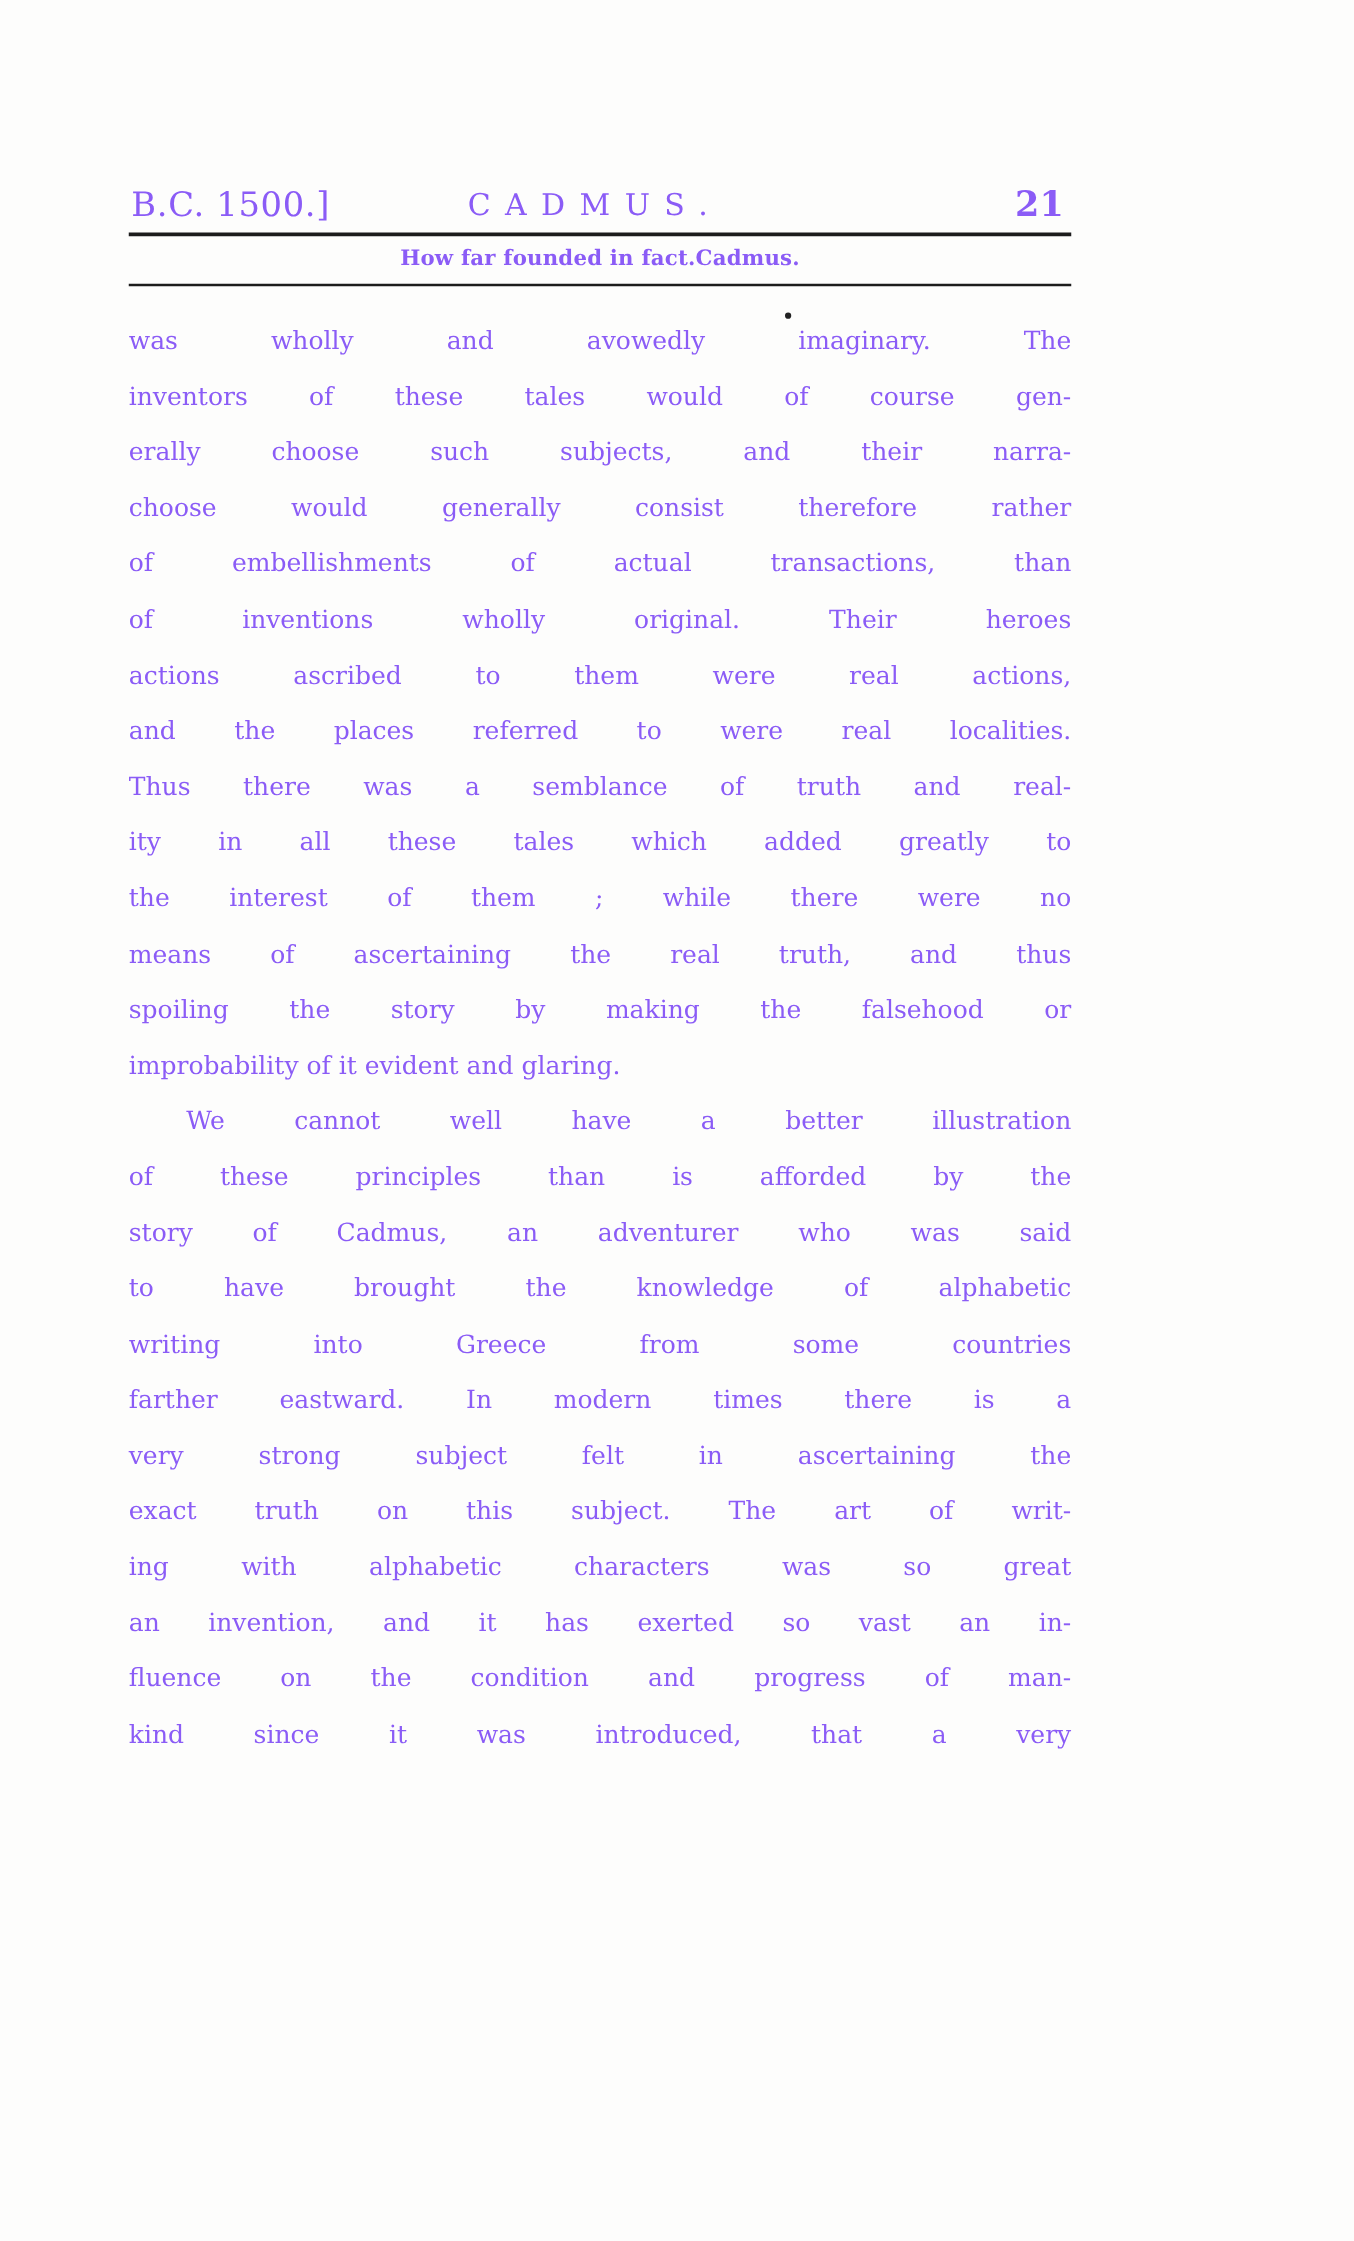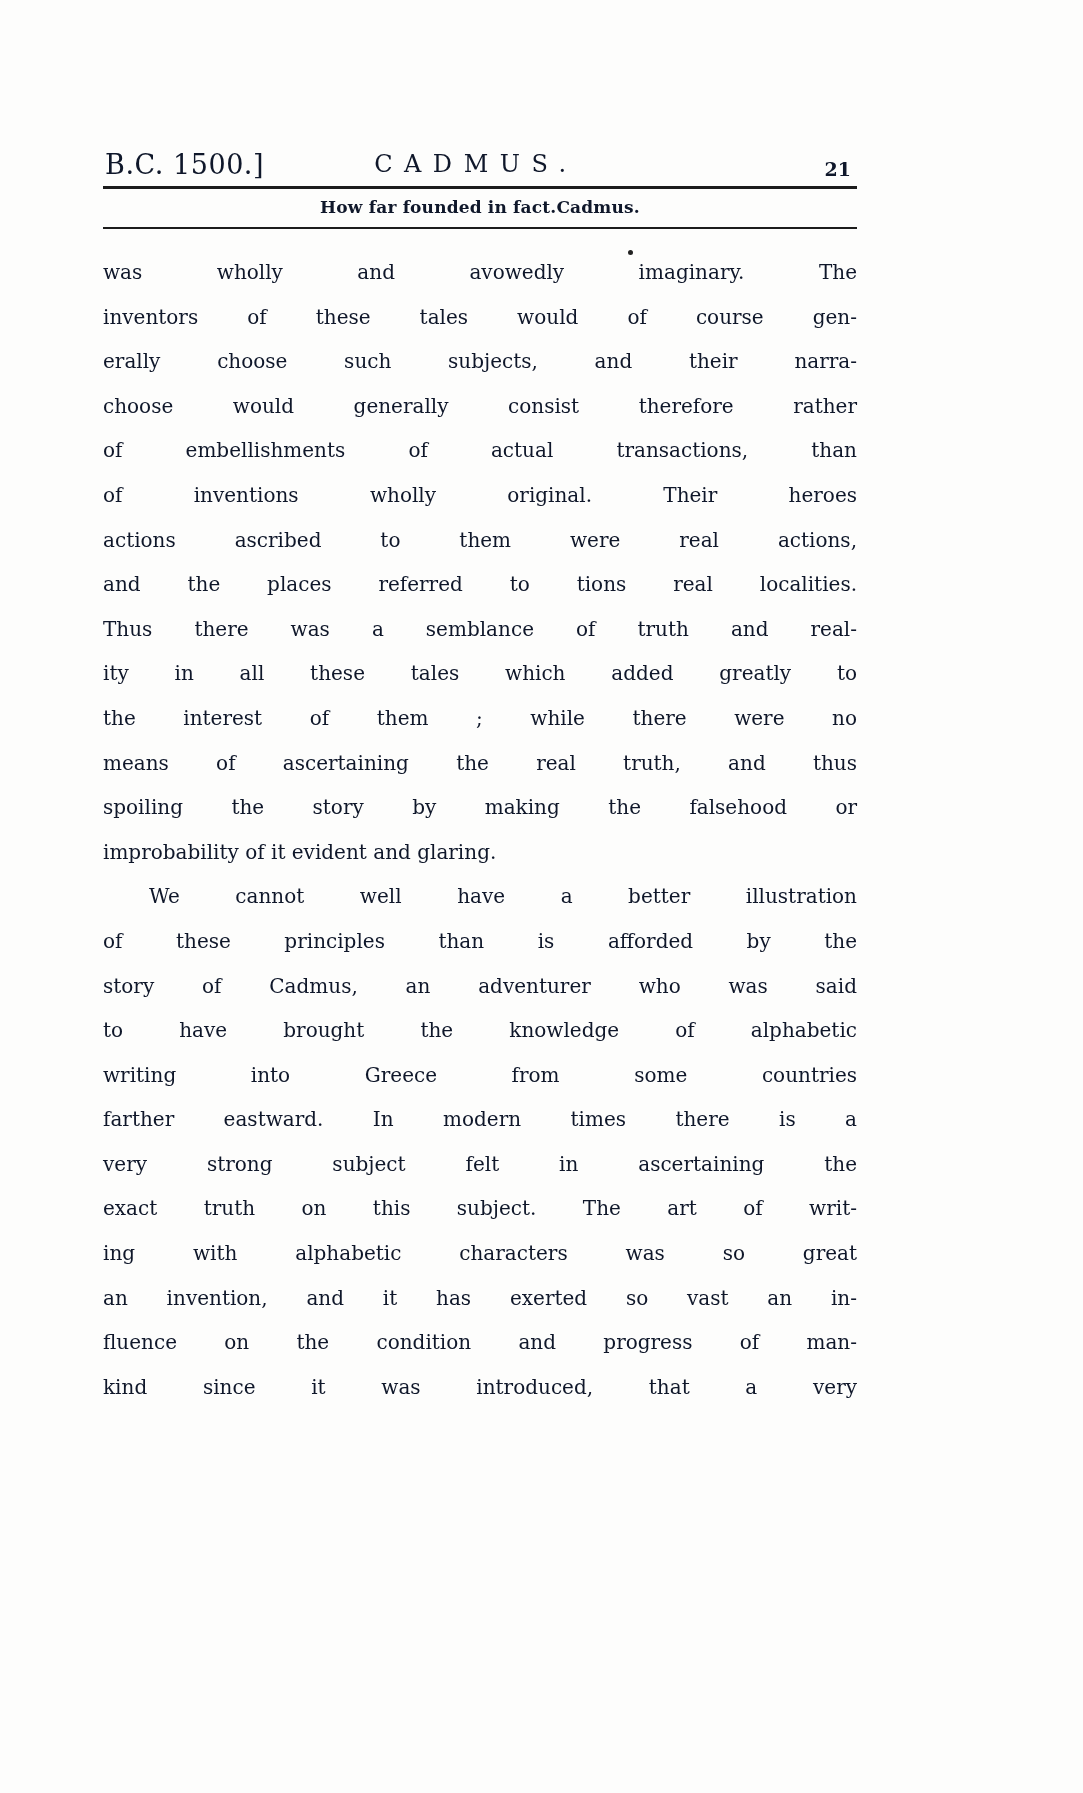--- a/index.html
+++ b/index.html
@@ -3,21 +3,21 @@
 <meta charset="utf-8">
 <style>
   * { margin: 0; padding: 0; box-sizing: border-box; }
   html, body { background: #ffffff; }
   .page {
     position: relative;
     width: 1083px;
     height: 1793px;
     background: #fdfdfc;
     font-family: "DejaVu Serif", "Liberation Serif", serif;
-    color: #0f172a;
+    color: #8b5cf6;
     overflow: hidden;
   }
   .content {
     position: absolute;
     left: 103px;
     top: 142px;
     width: 754px;
   }
   
   .header-row {
@@ -37,21 +37,21 @@
     transform: translateX(-52%);
     bottom: 8px;
     font-size: 24px;
     letter-spacing: 0.48em;
   }
   .hdr-page {
     position: absolute;
     right: 6px;
     bottom: 6px;
     font-weight: bold;
-    font-size: 19px;
+    font-size: 28px;
   }
   .rule {
     border-top: 3px solid #1c1c1c;
     height: 0;
   }
   .rule2 {
     border-top: 2px solid #1c1c1c;
   }
   .running-row {
     display: flex;
@@ -116,21 +116,21 @@
     <div class="body-text">
 
       <div>
         <div class="line">was wholly and avowedly imaginary. The</div>
         <div class="line">inventors of these tales would of course gen-</div>
         <div class="line">erally choose such subjects, and their narra-</div>
         <div class="line">choose would generally consist therefore rather</div>
         <div class="line">of embellishments of actual transactions, than</div>
         <div class="line">of inventions wholly original. Their heroes</div>
         <div class="line">actions ascribed to them were real actions,</div>
-        <div class="line">and the places referred to tions real localities.</div>
+        <div class="line">and the places referred to were real localities.</div>
         <div class="line">Thus there was a semblance of truth and real-</div>
         <div class="line">ity in all these tales which added greatly to</div>
         <div class="line">the interest of them ; while there were no</div>
         <div class="line">means of ascertaining the real truth, and thus</div>
         <div class="line">spoiling the story by making the falsehood or</div>
         <div class="line last">improbability of it evident and glaring.</div>
       </div>
 
       <div>
         <div class="line indent">We cannot well have a better illustration</div>

